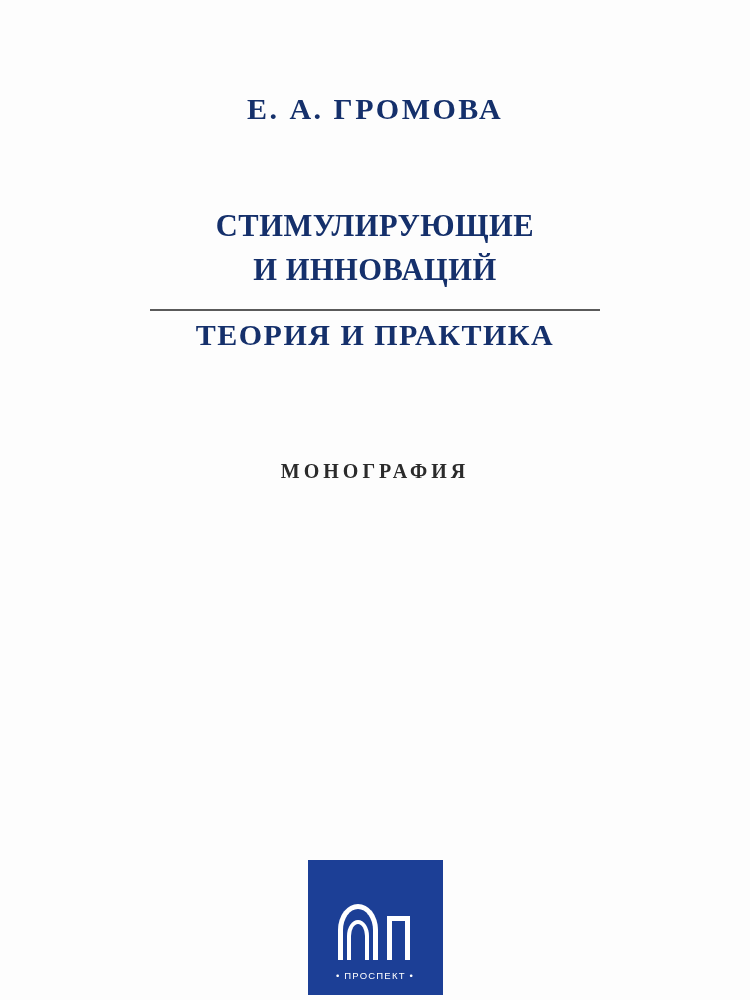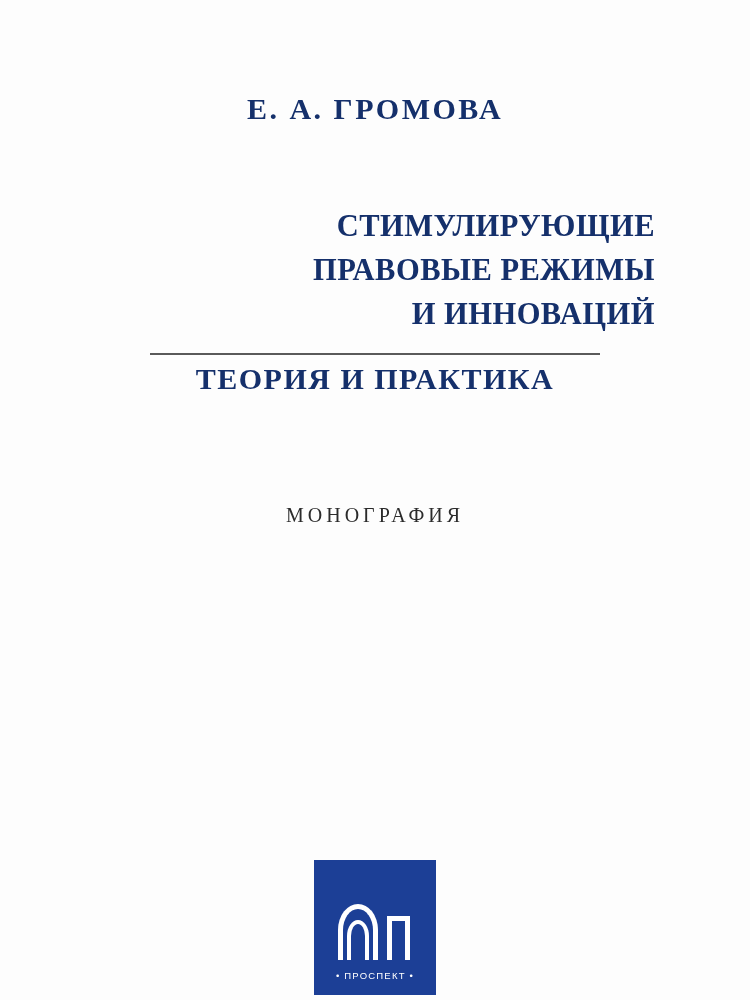--- a/index.html
+++ b/index.html
@@ -38,56 +38,55 @@
     text-align: center;
   }
   .title-line {
     font-family: "Liberation Serif", serif;
     font-weight: bold;
     font-size: 30.5px;
     line-height: 44px;
     letter-spacing: 0.5px;
     color: #15306b;
     white-space: nowrap;
-    text-align: right;
   }
   .rule {
     width: 450px;
     height: 2px;
     background: #5a5a5a;
     margin: 17px auto 0 auto;
   }
   .subtitle {
     margin-top: 7px;
     font-family: "Liberation Serif", serif;
     font-weight: bold;
     font-size: 30px;
     letter-spacing: 1.5px;
     color: #15306b;
     text-align: center;
   }
   .kind {
     margin-top: 108px;
     font-family: "Liberation Serif", serif;
     font-size: 20px;
-    font-weight: normal;
+    font-weight: bold;
     letter-spacing: 4px;
     color: #2b2b2b;
     text-align: center;
   }
   .logo-wrap {
     position: absolute;
     left: 0;
     right: 0;
     bottom: 5px;
     display: flex;
     justify-content: center;
   }
   .logo {
-    width: 122px;
+    width: 135px;
     height: 135px;
     background: #1c3f96;
     position: relative;
     display: flex;
     flex-direction: column;
     align-items: center;
     justify-content: flex-end;
     padding-bottom: 14px;
     box-sizing: border-box;
   }
@@ -137,21 +136,20 @@
 </style>
 </head>
 <body>
 
 <div class="page">
 
   <div class="author">Е. А. ГРОМОВА</div>
 
   <div class="title-block">
     <div class="title-line">СТИМУЛИРУЮЩИЕ</div>
-    <div class="title-line">ПРАВОВЫЕ РЕЖИМЫ</div>
     <div class="title-line">И ИННОВАЦИЙ</div>
 
     <div class="rule"></div>
 
     <div class="subtitle">ТЕОРИЯ И ПРАКТИКА</div>
   </div>
 
   <div class="kind">МОНОГРАФИЯ</div>
 
   <div class="logo-wrap">

